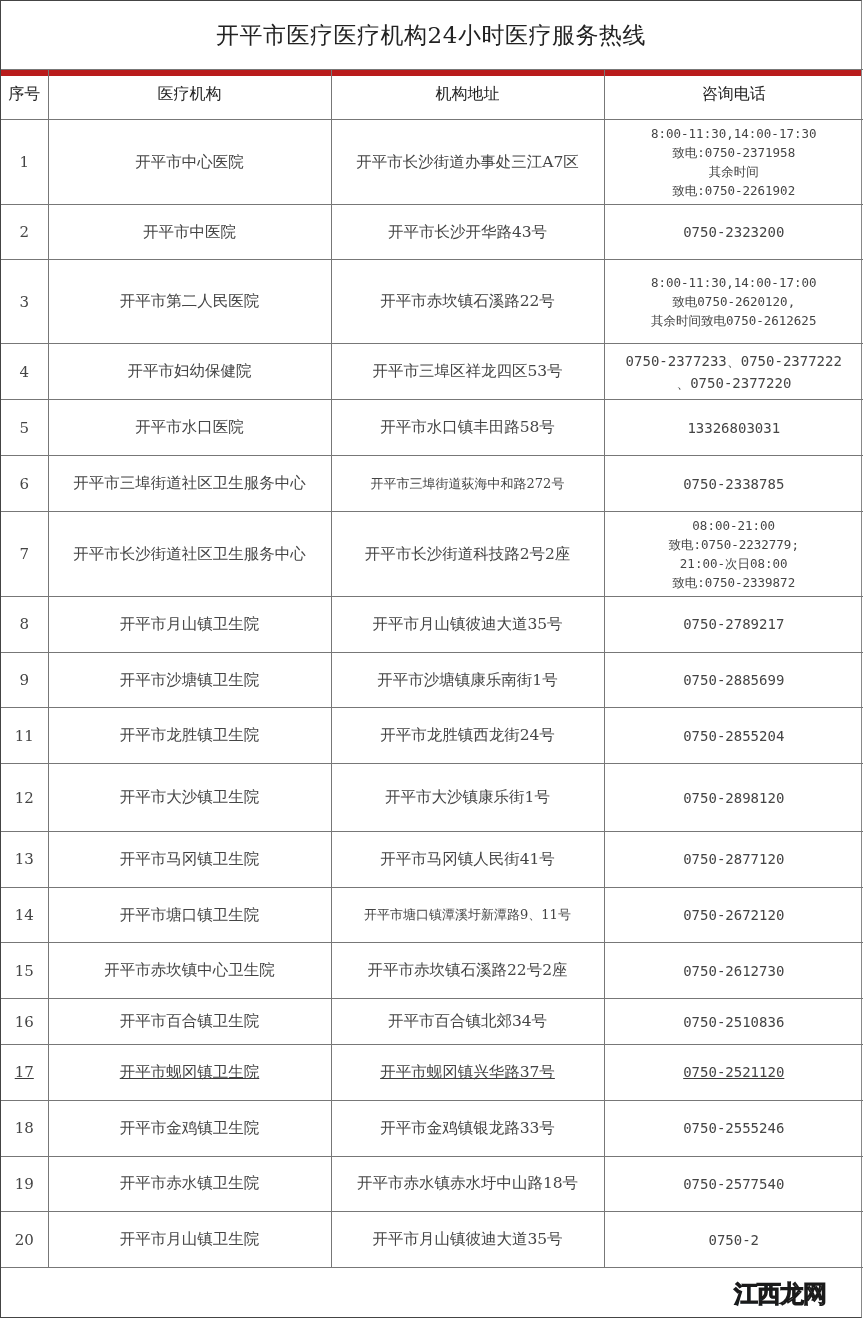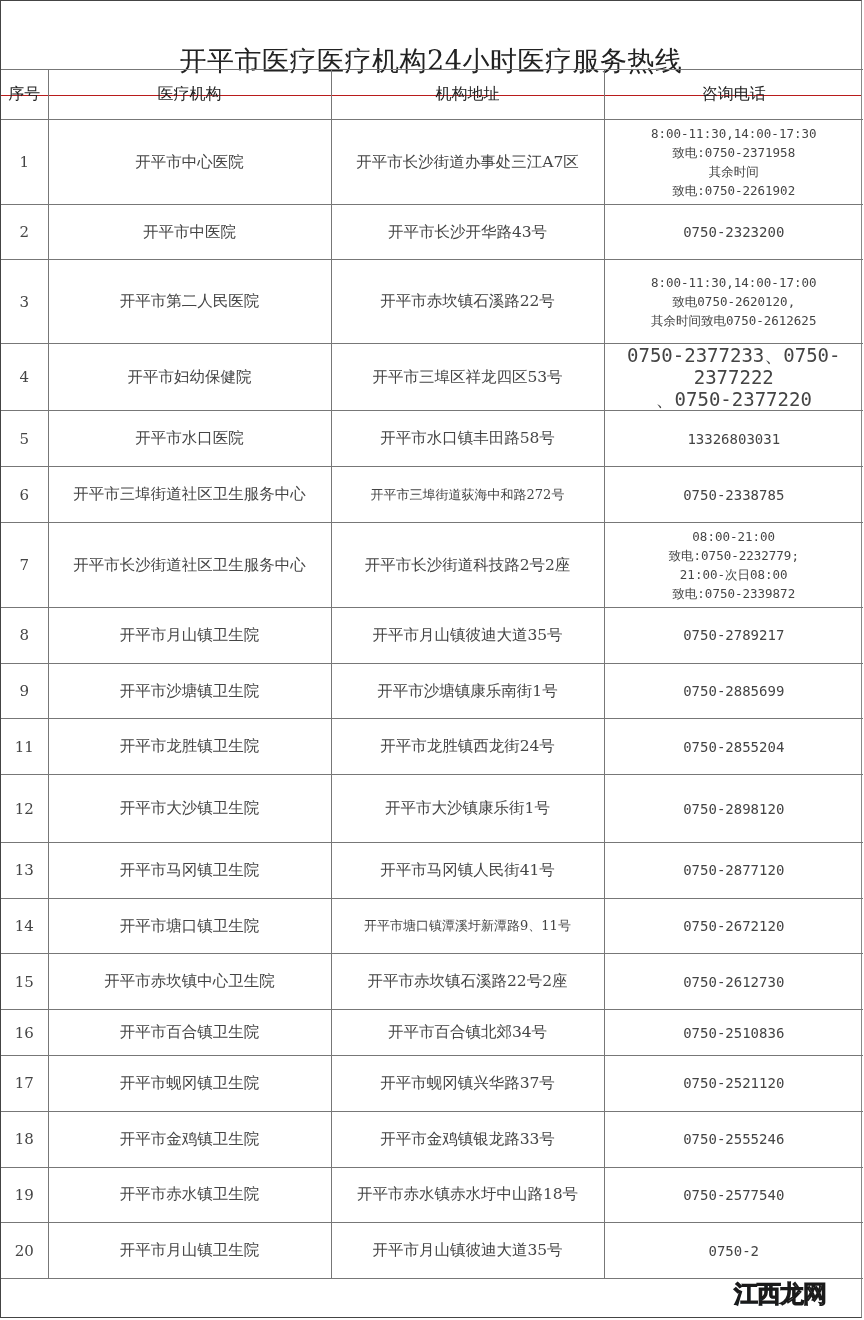--- a/index.html
+++ b/index.html
@@ -2,30 +2,30 @@
 <html><head>
 <meta charset="utf-8">
 <style>
   html, body { margin:0; padding:0; background:#ffffff; }
   body { width:864px; height:1320px; overflow:hidden; position:relative;
          font-family:"DejaVu Serif","Liberation Serif",serif; color:#3a3a3a; }
   .sheet { position:absolute; left:0; top:0; width:862px; height:1318px;
            border:1px solid #444; border-right:1px solid #888; box-sizing:border-box; }
   .title { position:absolute; left:0; top:0; width:100%; height:68px;
            display:flex; align-items:center; justify-content:center;
-           font-size:27px; color:#222; border-bottom:1px solid #b91c1c; letter-spacing:0.5px;margin-top:26px; }
+           font-size:23px; color:#222; border-bottom:7px solid #b91c1c; letter-spacing:0.5px; }
   table { position:absolute; left:0; top:68px; border-collapse:collapse; table-layout:fixed; width:862px; }
   td, th { border:1px solid #777; text-align:center; vertical-align:middle; padding:0 2px;
            font-weight:normal; overflow:hidden; white-space:nowrap; }
   th { font-size:16px; color:#222; height:49px; font-weight:normal; }
   td { font-size:15.5px; color:#444; }
   td.no { font-size:15px; }
   td.phone { font-family:"DejaVu Sans Mono","Liberation Mono",monospace; font-size:14px; color:#444; }
   td.phone.multi { font-size:12.5px; line-height:19px; white-space:normal; }
-  td.phone.multi2 { font-size:19px; line-height:22px; white-space:normal; }
+  td.phone.multi2 { font-size:14px; line-height:22px; white-space:normal; }
   td.small { font-size:13px; }
   td.first, th.first { border-left:none; }
   td.last, th.last { border-right:none;text-align:center; }
   .line { display:block; }
   .watermark { position:absolute; left:733px; top:1277px; font-family:"DejaVu Sans","Liberation Sans",sans-serif;
                font-size:24px; font-weight:bold; letter-spacing:-1px; }
   .wm-a { color:#0369a1; -webkit-text-stroke:1px #1a1a1a; }
   .wm-b { color:#ffffff; -webkit-text-stroke:1px #1a1a1a; }
 </style>
 </head>
@@ -172,21 +172,21 @@
           </td>
         </tr>
         <tr style="height: 46px;">
           <td class="no first">16</td>
           <td>开平市百合镇卫生院</td>
           <td>开平市百合镇北郊34号</td>
           <td class="phone last">
             <span class="line">0750-2510836</span>
           </td>
         </tr>
-        <tr style="height: 55.7px;">
+        <tr style="height: 55.7px; text-decoration: underline;">
           <td class="no first">17</td>
           <td>开平市蚬冈镇卫生院</td>
           <td>开平市蚬冈镇兴华路37号</td>
           <td class="phone last">
             <span class="line">0750-2521120</span>
           </td>
         </tr>
         <tr style="height: 55.7px;">
           <td class="no first">18</td>
           <td>开平市金鸡镇卫生院</td>

